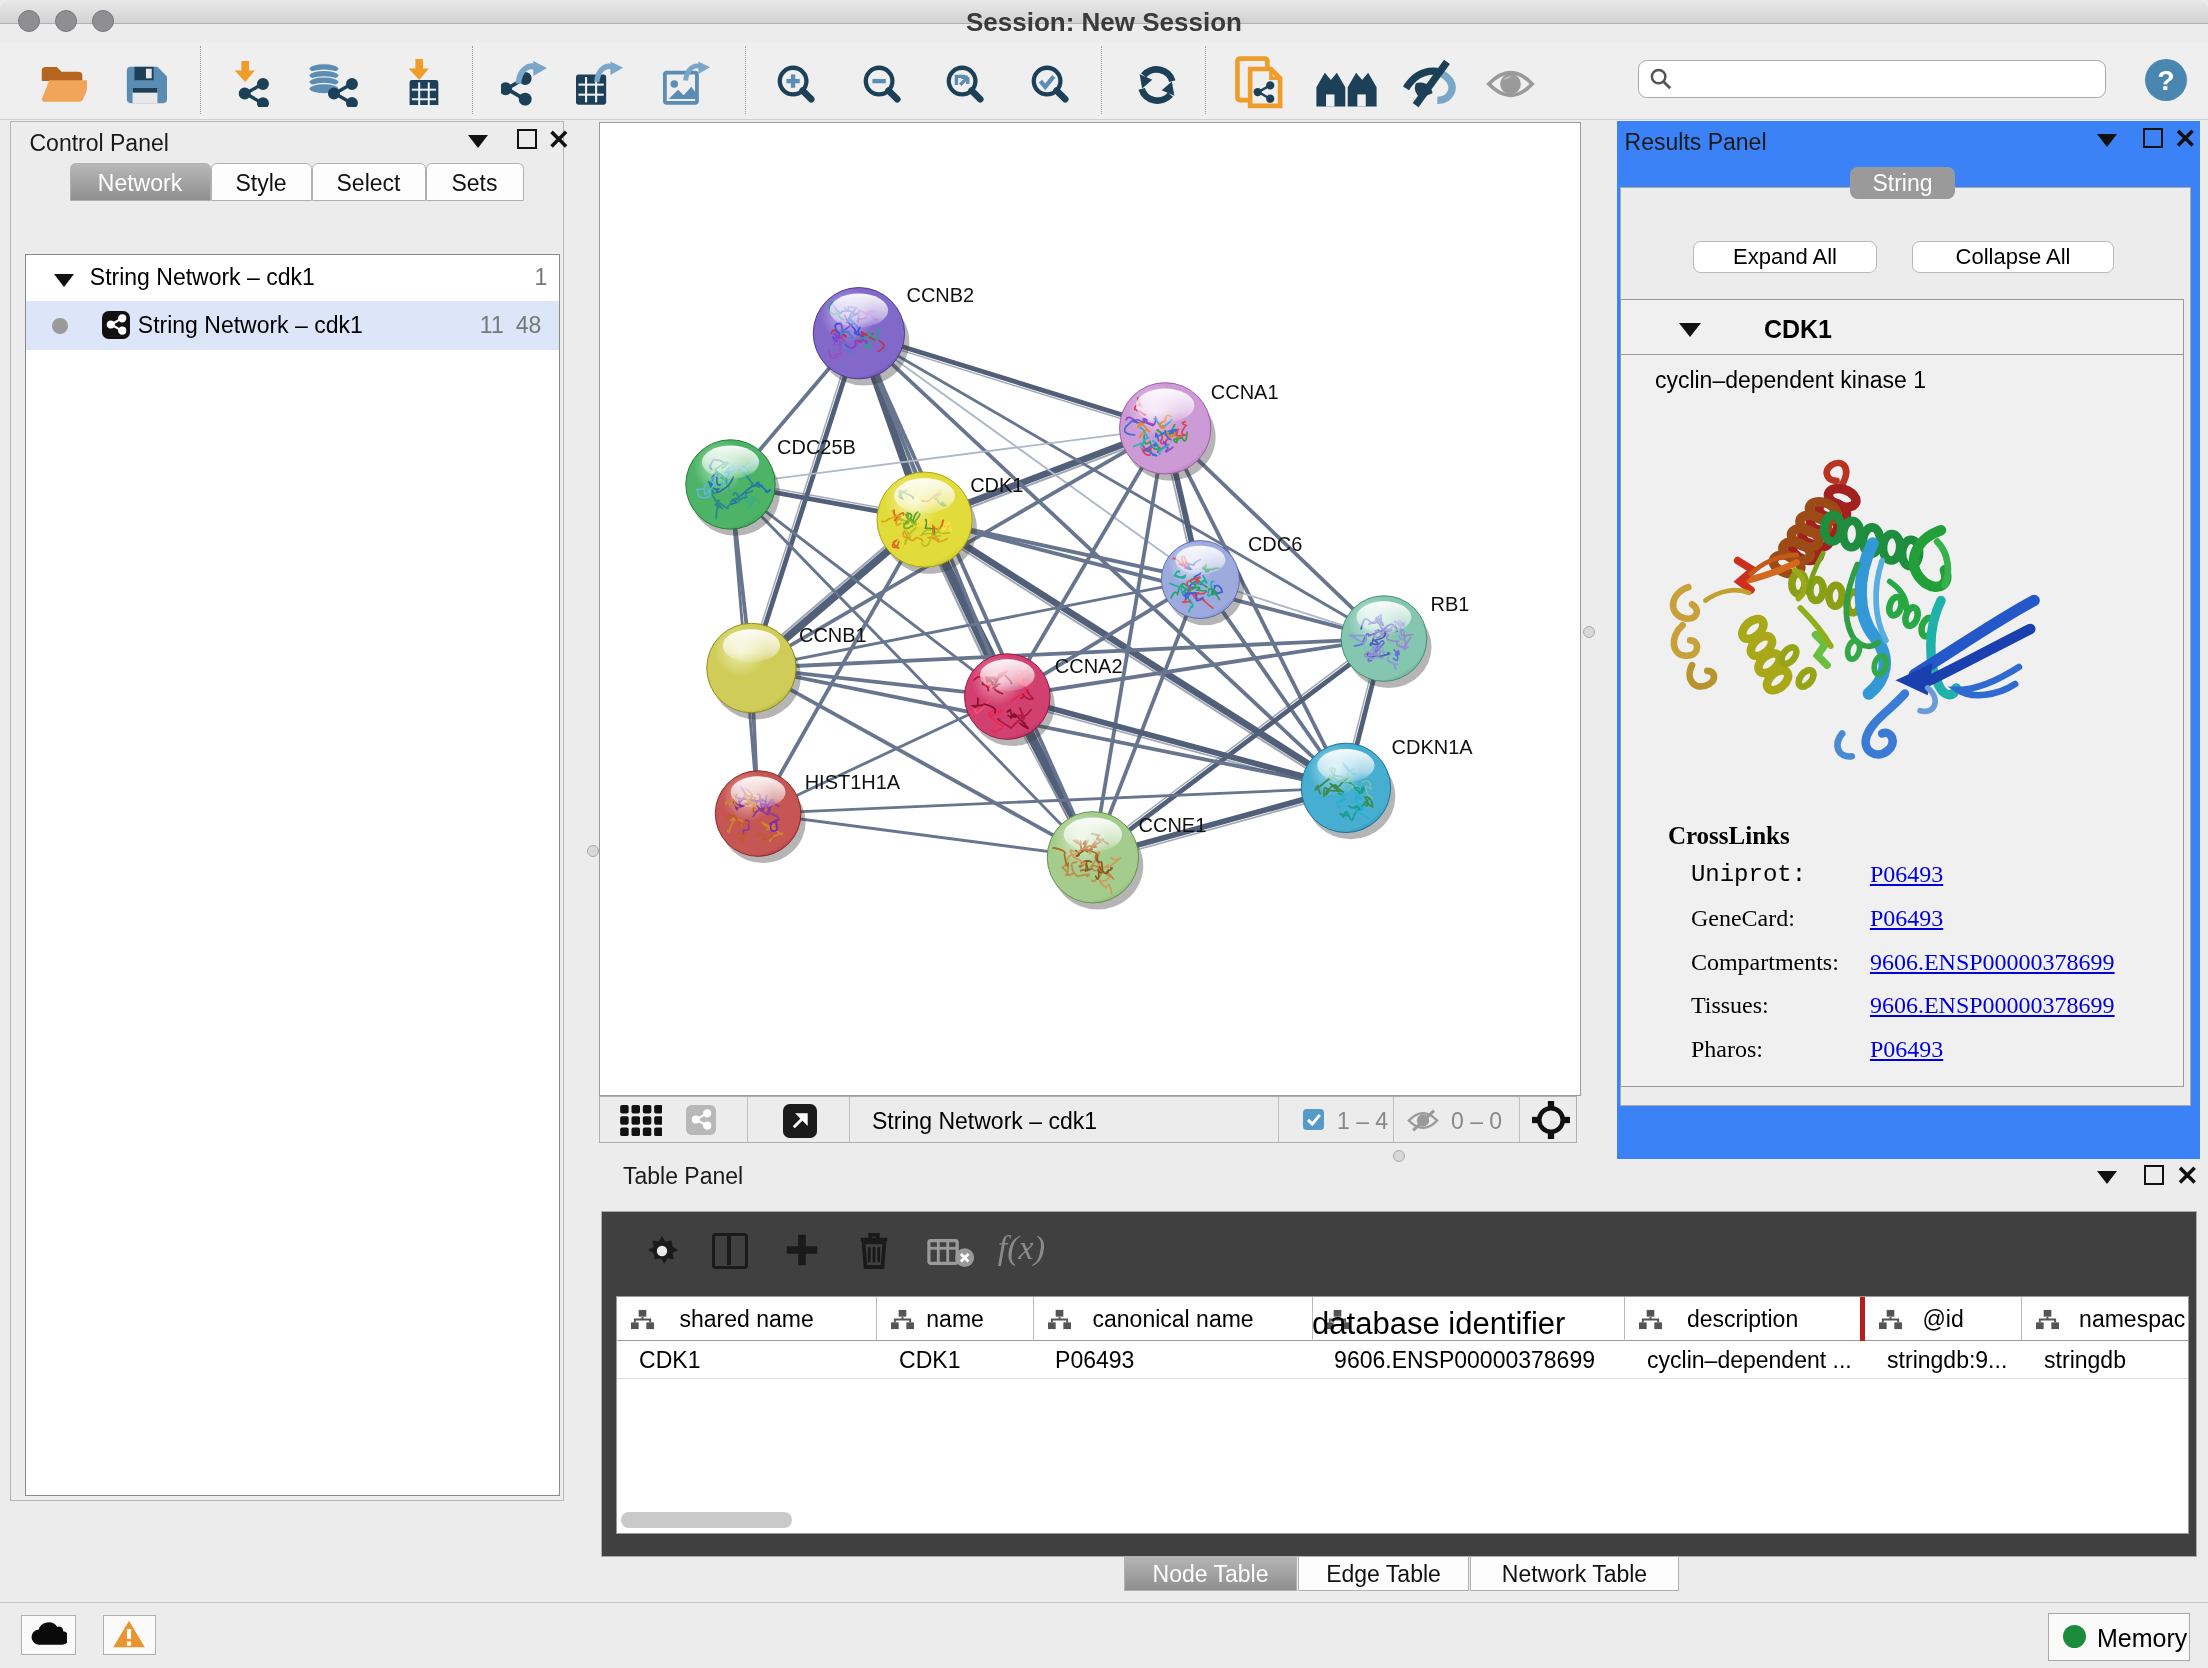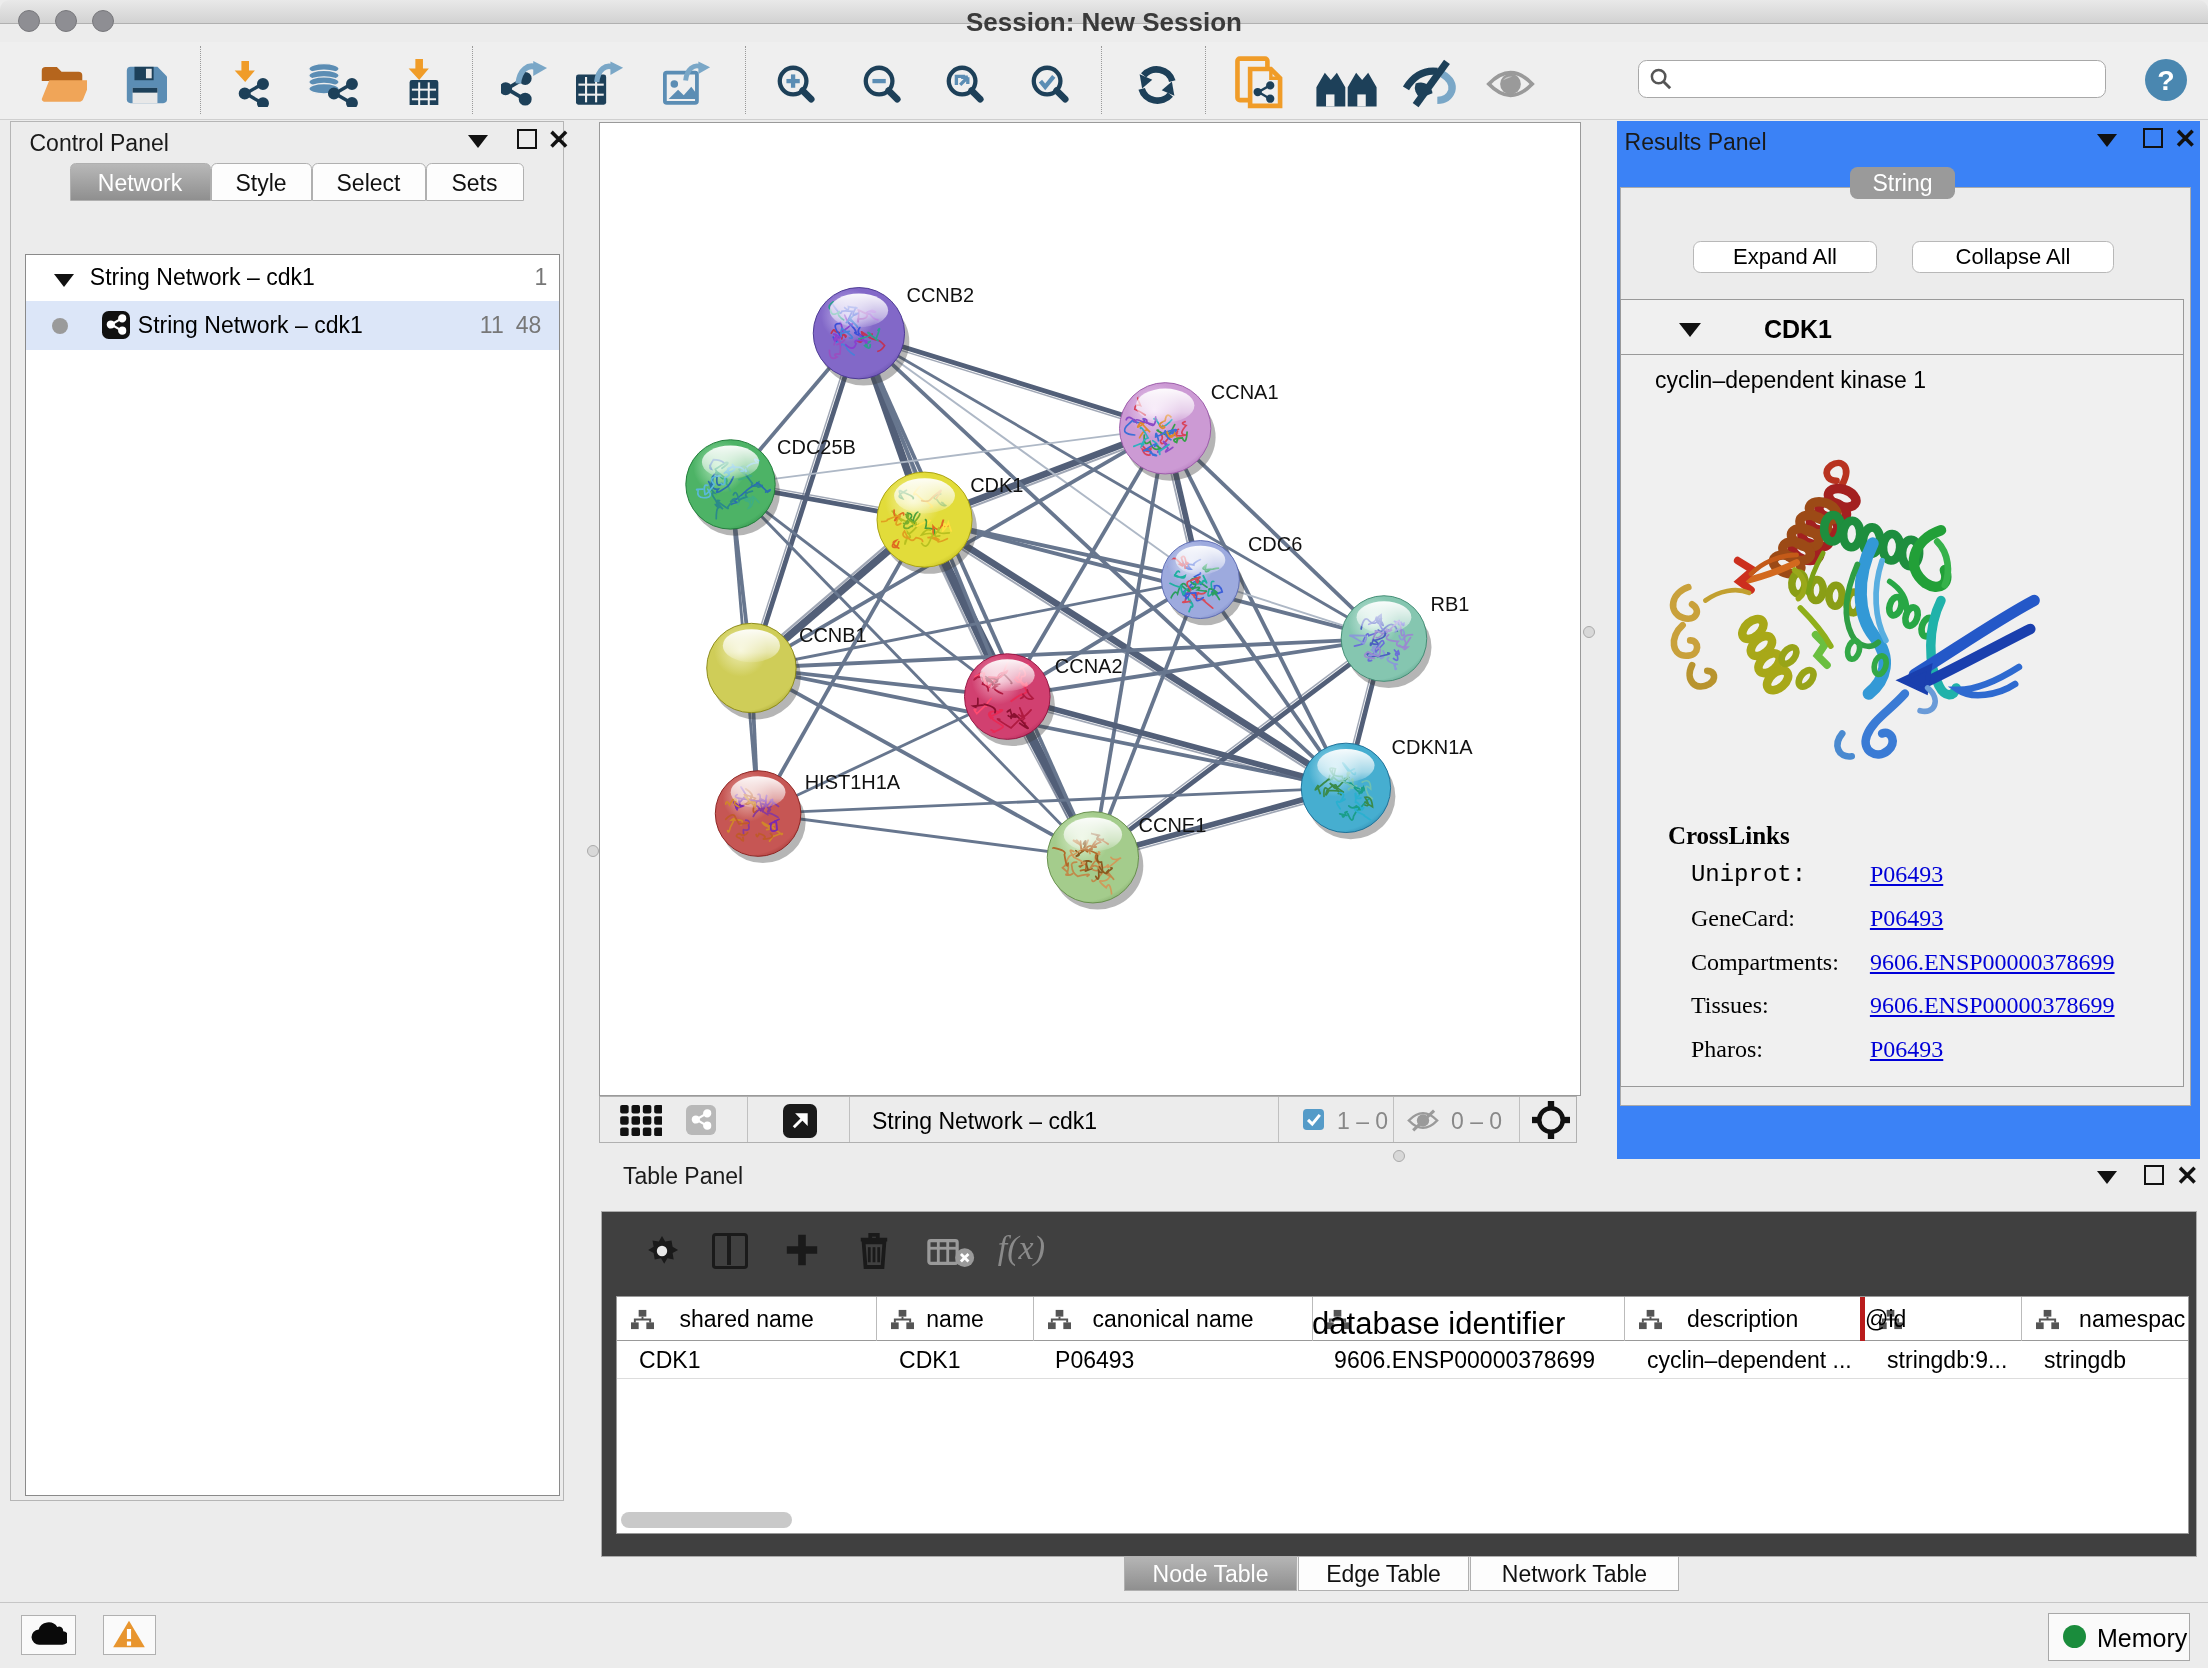--- a/index.html
+++ b/index.html
@@ -658,21 +658,21 @@
         <g stroke="#fff" stroke-width="3" fill="#fff">
           <line x1="5" y1="19" x2="17" y2="7"></line>
           <path d="M10 6 h8 v8 Z"></path>
         </g>
       </svg></div>
     <div style="position:absolute;left:272px;top:10.5px;font-size:23px">String Network – cdk1</div>
     <div style="position:absolute;left:678px;top:0;height:100%;border-left:1px solid #c0c0c0"></div>
     <div style="position:absolute;left:703px;top:12.4px;width:21px;height:21px;background:#559bc8;border-radius:3.8px"><svg width="21" height="21" viewBox="0 0 25 25">
         <path d="M6 13 l5 5 9-11" stroke="#fff" stroke-width="3.6" fill="none"></path>
       </svg></div>
-    <div style="position:absolute;left:737px;top:10.5px;font-size:23px;color:#888">1 – 0</div>
+    <div style="position:absolute;left:737px;top:10.5px;font-size:23px;color:#888">1 – 4</div>
     <div style="position:absolute;left:793px;top:0;height:100%;border-left:1px solid #c0c0c0"></div>
     <div style="position:absolute;left:919px;top:0;height:100%;border-left:1px solid #c0c0c0"></div>
     <svg width="32" height="25" viewBox="0 0 52 36" style="position:absolute;left:807px;top:11.4px">
       <path d="M3 18 Q26 -6 49 18 Q26 42 3 18 Z" fill="none" stroke="#9a9a9a" stroke-width="4"></path>
       <circle cx="26" cy="18" r="10" fill="#9a9a9a"></circle>
       <line x1="44" y1="2" x2="10" y2="34" stroke="#9a9a9a" stroke-width="5"></line>
     </svg>
     <div style="position:absolute;left:851px;top:10.5px;font-size:23px;color:#888">0 – 0</div>
     <svg width="38" height="38" viewBox="0 0 42 42" style="position:absolute;left:932px;top:3.8px">
       <circle cx="21" cy="21" r="13" stroke="#111" stroke-width="5" fill="none"></circle>
@@ -865,21 +865,21 @@
           </div>
           <div style="position:absolute;left:1248px;top:0;width:157px;height:44px;border-right:1px solid #bbb">
             <svg width="25" height="23" viewBox="0 0 26 24" style="position:absolute;left:13.3px;top:10.5px">
               <g fill="#555">
                 <rect x="9" y="2" width="8" height="7"></rect>
                 <rect x="1" y="15" width="8" height="7"></rect>
                 <rect x="17" y="15" width="8" height="7"></rect>
                 <path d="M13 9 v3 M5 15 v-3 h16 v3" stroke="#555" stroke-width="2" fill="none"></path>
               </g>
             </svg>
-            <div style="position:absolute;left:0;width:100%;top:8.6px;font-size:23px">@id</div>
+            <div style="position:absolute;left:0;width:100%;text-align:center;top:8.6px;font-size:23px">@id</div>
           </div>
           <div style="position:absolute;left:1405px;top:0;width:168px;height:44px;border-right:1px solid #bbb">
             <svg width="25" height="23" viewBox="0 0 26 24" style="position:absolute;left:13.3px;top:10.5px">
               <g fill="#555">
                 <rect x="9" y="2" width="8" height="7"></rect>
                 <rect x="1" y="15" width="8" height="7"></rect>
                 <rect x="17" y="15" width="8" height="7"></rect>
                 <path d="M13 9 v3 M5 15 v-3 h16 v3" stroke="#555" stroke-width="2" fill="none"></path>
               </g>
             </svg>

